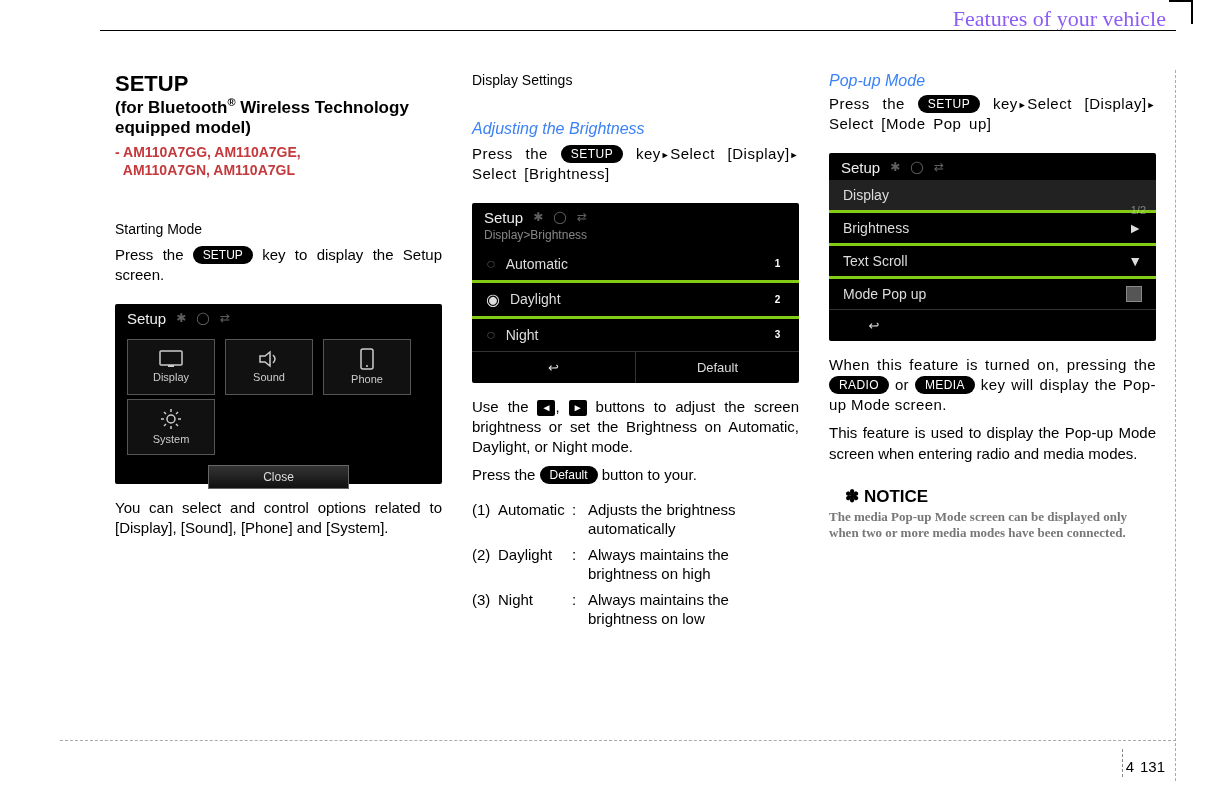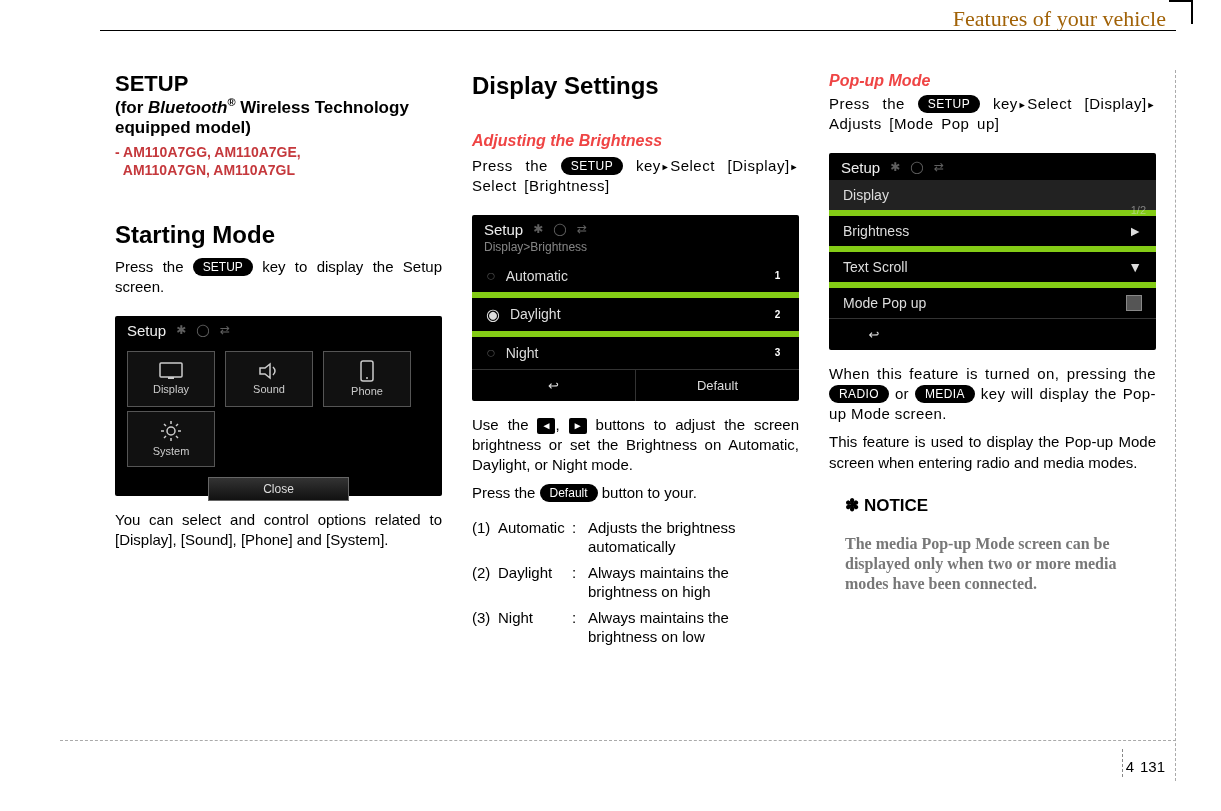--- a/index.html
+++ b/index.html
@@ -34,21 +34,21 @@
     height: 22px;
     border-right: 2px solid #000;
     border-top: 2px solid #000;
   }
   .header-title {
     position: absolute;
     top: 6px;
     right: 55px;
     font-family: "Times New Roman", serif;
     font-size: 22px;
-    color: #a16207;
+    color: #8b5cf6;
   }
   .columns {
     position: absolute;
     top: 72px;
     left: 115px;
     right: 65px;
     bottom: 80px;
     display: flex;
     gap: 30px;
   }
@@ -63,42 +63,41 @@
     margin: 0;
     line-height: 1.1;
   }
   .h-sub {
     font-size: 17px;
     font-weight: bold;
     margin: 0;
     line-height: 1.2;
   }
   .h-sub .bt {
-    font-style: italic;
   }
   .h-sub .reg {
     font-size: 11px;
     vertical-align: super;
   }
   .red-models {
     color: #c5383c;
     font-weight: bold;
     font-size: 14px;
     margin-top: 4px;
     line-height: 1.3;
   }
   .h-section {
-    font-weight: bold;
-    font-size: 24px;
+    font-weight: normal;
+    font-size: 14px;
     margin: 0 0 8px 0;
   }
   .h-subsection {
-    font-weight: bold;
+    font-weight: normal;
     font-style: italic;
-    color: #ef4444;
+    color: #3b82f6;
     font-size: 16px;
     margin: 0 0 6px 0;
   }
   .para {
     font-size: 15px;
     line-height: 1.35;
     margin: 0 0 8px 0;
     text-align: justify;
   }
   .para.spaced {
@@ -179,21 +178,21 @@
     border: 1px solid #666;
     background: linear-gradient(#333,#111);
     padding: 4px 54px;
     font-size: 12px;
     color: #ddd;
   }
   .ss-list .row {
     display: flex;
     align-items: center;
     justify-content: space-between;
-    border-top: 6px solid #84cc16;
+    border-top: 3px solid #84cc16;
     padding: 7px 14px 7px 14px;
     font-size: 14px;
     color: #ddd;
   }
   .ss-list .row:first-child { border-top: none; }
   .ss-crumb {
     font-size: 12px;
     opacity: 0.6;
     padding: 2px 12px 6px 12px;
   }
@@ -245,23 +244,23 @@
     font-size: 17px;
     margin: 14px 0 2px 16px;
   }
   .notice-title .star {
     font-family: "Times New Roman", serif;
   }
   .notice-body {
     font-family: "Times New Roman", serif;
     font-weight: bold;
     color: #777;
-    font-size: 16px;
+    font-size: 13px;
     line-height: 1.25;
-    margin: 16px;
+    margin: 0;
   }
   .page-num {
     position: absolute;
     bottom: 36px;
     right: 56px;
     font-size: 15px;
     display: flex;
     align-items: center;
     gap: 6px;
   }
@@ -465,21 +464,21 @@
                 <span>Always maintains the brightness on low</span>
               </span>
             </span>
         </li>
       </ol>
     </div>
 
     <div class="col">
       <p class="h-subsection" style="margin-bottom:4px">Pop-up Mode</p>
       <p class="para spaced">
-        <span>Press the </span><span class="keycap">SETUP</span><span> key</span><span class="rtri"></span><span>Select [Display]</span><span class="rtri"></span><span>Adjusts [Mode Pop up]</span>
+        <span>Press the </span><span class="keycap">SETUP</span><span> key</span><span class="rtri"></span><span>Select [Display]</span><span class="rtri"></span><span>Select [Mode Pop up]</span>
       </p>
 
       <div class="screenshot" style="position:relative">
         <div class="ss-title">
           <span>Setup</span>
           <span class="ss-ic">✱</span>
           <span class="ss-ic">◯</span>
           <span class="ss-ic">⇄</span>
         </div>
         <div class="ss-list">

